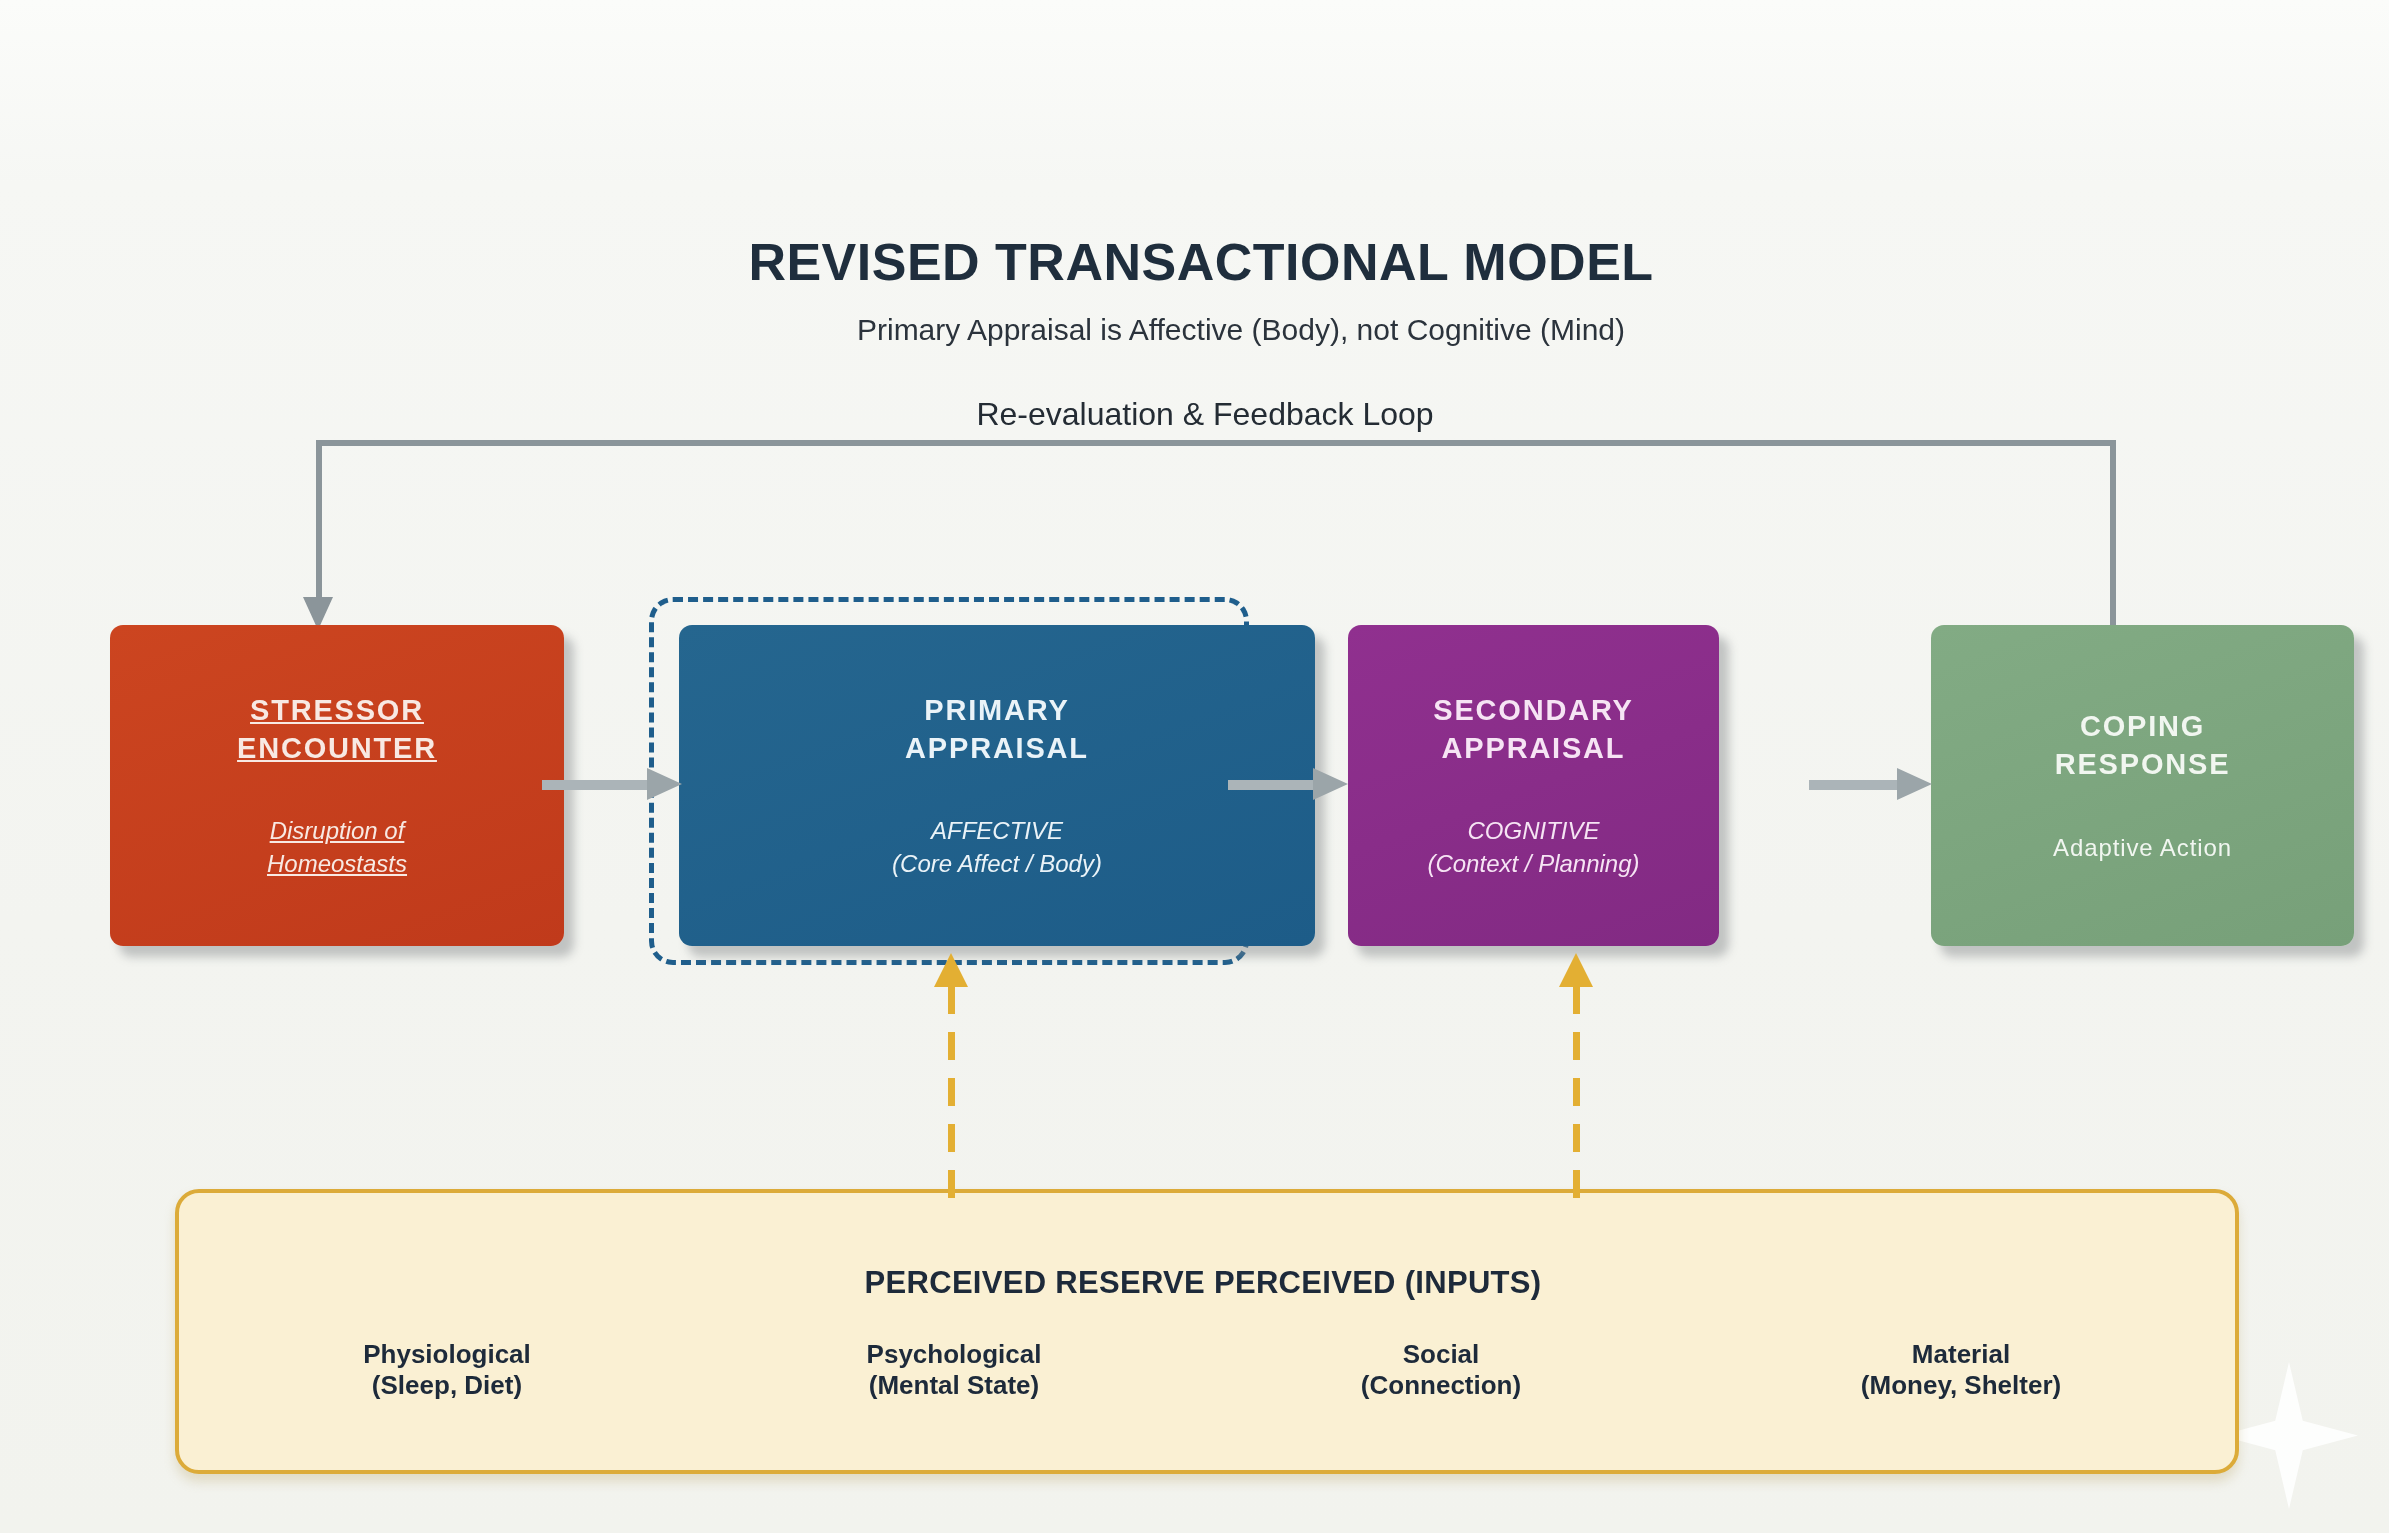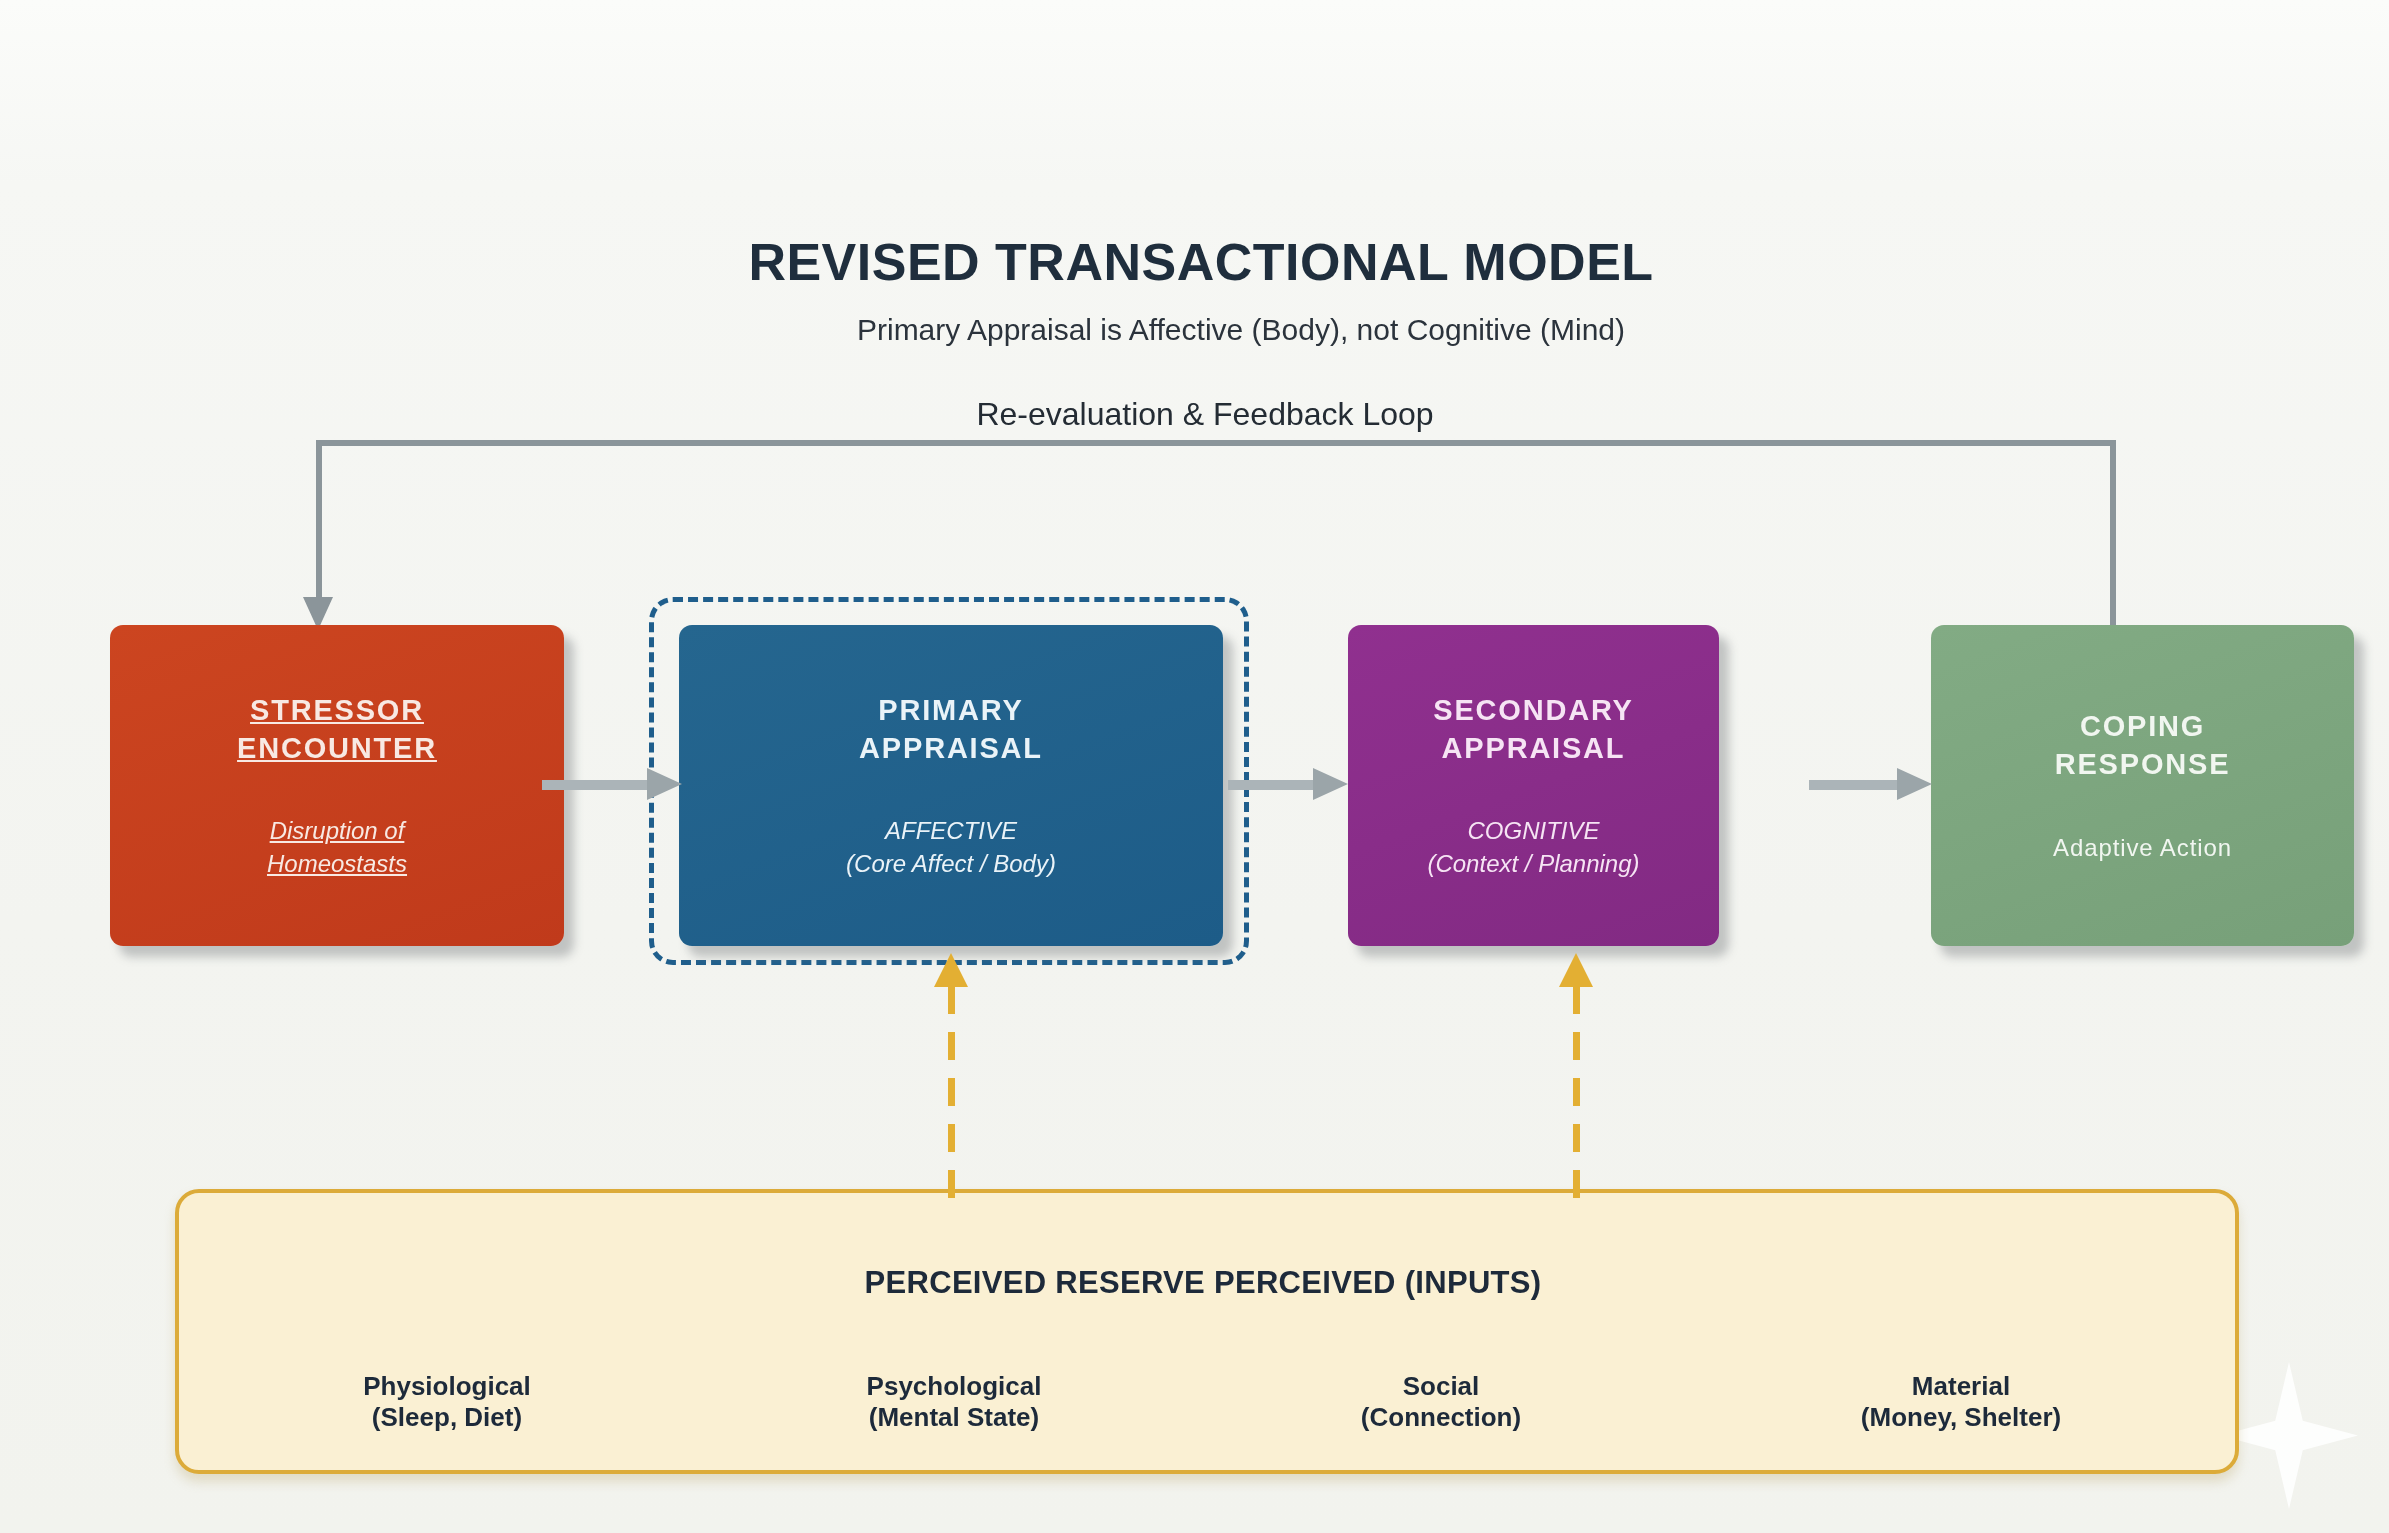--- a/index.html
+++ b/index.html
@@ -25,21 +25,21 @@
     border-left:15.7px solid transparent;border-right:15.7px solid transparent;border-top:33px solid #8b959a;}
 
   
   .flow-box{top:625px;height:321px;border-radius:13px;z-index:2;
     display:flex;flex-direction:column;align-items:center;justify-content:center;
     box-shadow:9.2px 11px 9.2px rgba(130,135,138,.45);}
   .flow-box .hd{font-size:29px;font-weight:bold;letter-spacing:1.8px;line-height:1.32;text-align:center;}
   .flow-box .dt{margin-top:48px;font-size:24px;line-height:1.35;text-align:center;font-style:italic;}
   .flow-box .dt.upright{font-style:normal;letter-spacing:0.9px;}
   .box-stressor{left:110px;width:454px;background:linear-gradient(160deg,#cc4520,#c03a1b);color:#f8e9e3;text-decoration:underline;}
-  .box-primary{left:679px;width:544px;background:linear-gradient(160deg,#25668f,#1d5c88);color:#eaf3f8;}
+  .box-primary{left:679px;width:636px;background:linear-gradient(160deg,#25668f,#1d5c88);color:#eaf3f8;}
   .box-secondary{left:1348px;width:371px;background:linear-gradient(160deg,#90308f,#822a83);color:#f6e4f4;}
   .box-coping{left:1931px;width:423px;background:linear-gradient(160deg,#82ab84,#77a079);color:#f1f6f0;}
   .dashed-frame{left:649px;top:597px;width:590px;height:358px;border:5.5px dashed #1f5e8c;border-radius:24px;z-index:1;}
 
   
   .conn-bar{top:780px;height:10px;background:#abb4b8;z-index:3;}
   .conn-head{top:768px;width:0;height:0;z-index:3;
     border-top:16.6px solid transparent;border-bottom:16.6px solid transparent;border-left:35px solid #9ba5a9;}
   .c1b{left:542px;width:105px;} .c1h{left:647px;}
   .c2b{left:1228px;width:85px;} .c2h{left:1313px;}
@@ -50,21 +50,21 @@
     background:repeating-linear-gradient(180deg,#e3af33 0 28px,rgba(0,0,0,0) 28px 46px);}
   .gold-head{top:953px;width:0;height:0;z-index:4;
     border-left:17.5px solid transparent;border-right:17.5px solid transparent;border-bottom:34px solid #e3af33;}
   .g1l{left:948px;} .g1h{left:934px;}
   .g2l{left:1573px;} .g2h{left:1559px;}
 
   
   .reserve-box{left:175px;top:1189px;width:2056px;height:277px;border-radius:24px;z-index:1;
     background:#faf0d3;border:4.6px solid #dcab39;box-shadow:0 7.4px 11px rgba(185,165,105,.3);}
   .reserve-title{top:1265px;left:1203px;font-size:31px;font-weight:bold;color:#1d2a3a;letter-spacing:0.3px;z-index:2;}
-  .reserve-item{top:1339px;font-size:26px;font-weight:bold;color:#1d2a3a;line-height:1.2;z-index:2;margin-top:32px;}
+  .reserve-item{top:1339px;font-size:26px;font-weight:bold;color:#1d2a3a;line-height:1.2;z-index:2;}
   .ri1{left:447px;} .ri2{left:954px;} .ri3{left:1441px;} .ri4{left:1961px;}
 
   
   .sparkle{left:2220px;top:1362px;width:138px;height:147px;background:rgba(255,255,255,.85);
     clip-path:polygon(50% 0%,60% 40%,100% 50%,60% 60%,50% 100%,40% 60%,0% 50%,40% 40%);z-index:0;}
 </style>
 </head>
 <body>
 
 <div id="stage">

